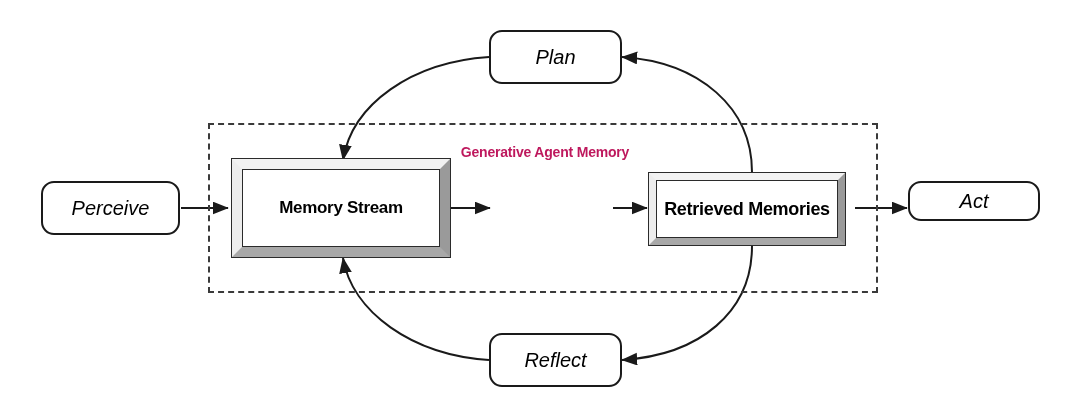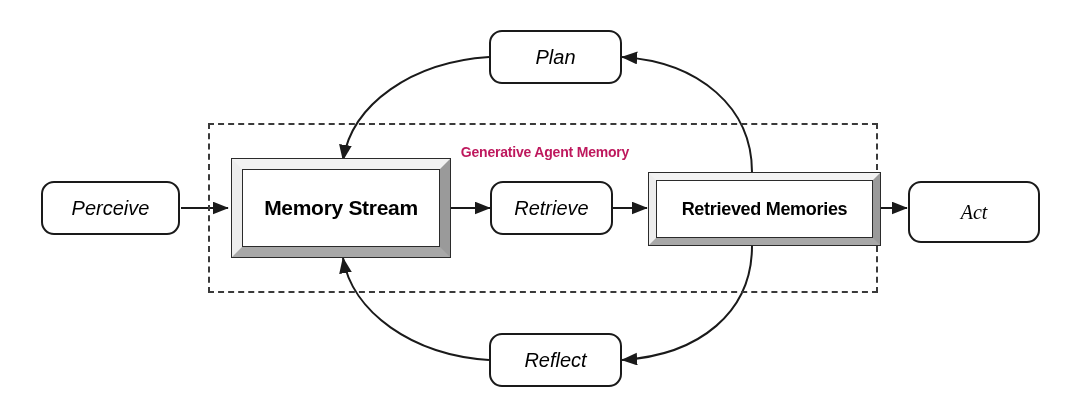--- a/index.html
+++ b/index.html
@@ -76,21 +76,21 @@
     box-sizing: border-box;
   }
   .node-bevel .bevel-inner {
     position: absolute;
     background: #ffffff;
     border: 1.5px solid #2b2b2b;
     box-sizing: border-box;
     display: flex;
     align-items: center;
     justify-content: center;
-    font-size: 21px;
+    font-size: 17px;
     font-weight: bold;
     color: #000000;
     letter-spacing: -0.3px;
     white-space: nowrap;
   }
   .node-bevel.thin .bevel-inner { font-size: 18px; }
 </style>
 </head>
 <body>
 
@@ -144,32 +144,29 @@
     <span>Perceive</span>
   </div>
 
   <div class="node-bevel" style="left:231px; top:158px; width:220px; height:100px;">
     <div class="bevel-frame" style="border-width:10px;"></div>
     <div class="bevel-inner" style="left:10px; top:10px; right:10px; bottom:10px;">
       <span>Memory Stream</span>
     </div>
   </div>
 
-  <div class="node-round" style="left:490px; top:181px; width:123px; height:54px;">
-    <span>Retrieve</span>
-  </div>
 
-  <div class="node-bevel thin" style="left:648px; top:172px; width:233px; height:74px;">
+  <div class="node-bevel thin" style="left:648px; top:172px; width:198px; height:74px;">
     <div class="bevel-frame" style="border-width:7px;"></div>
     <div class="bevel-inner" style="left:7px; top:7px; right:7px; bottom:7px;">
       <span>Retrieved Memories</span>
     </div>
   </div>
 
-  <div class="node-round" style="left:908px; top:181px; width:132px; height:62px;font-family:Liberation Serif, serif;">
+  <div class="node-round" style="left:908px; top:181px; width:132px; height:40px;">
     <span>Act</span>
   </div>
 
   <div class="node-round" style="left:489px; top:333px; width:133px; height:54px;">
     <span>Reflect</span>
   </div>
 
   <div class="node-round" style="left:489px; top:30px; width:133px; height:54px;">
     <span>Plan</span>
   </div>

